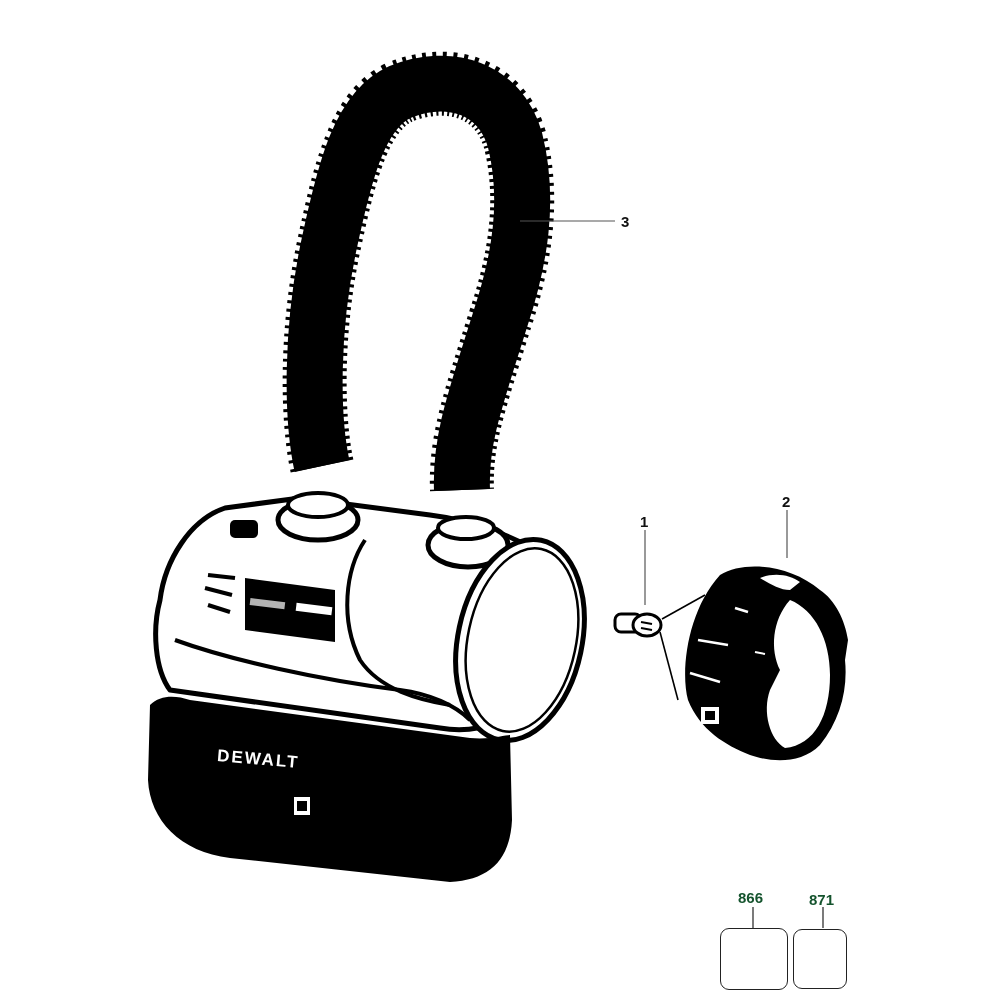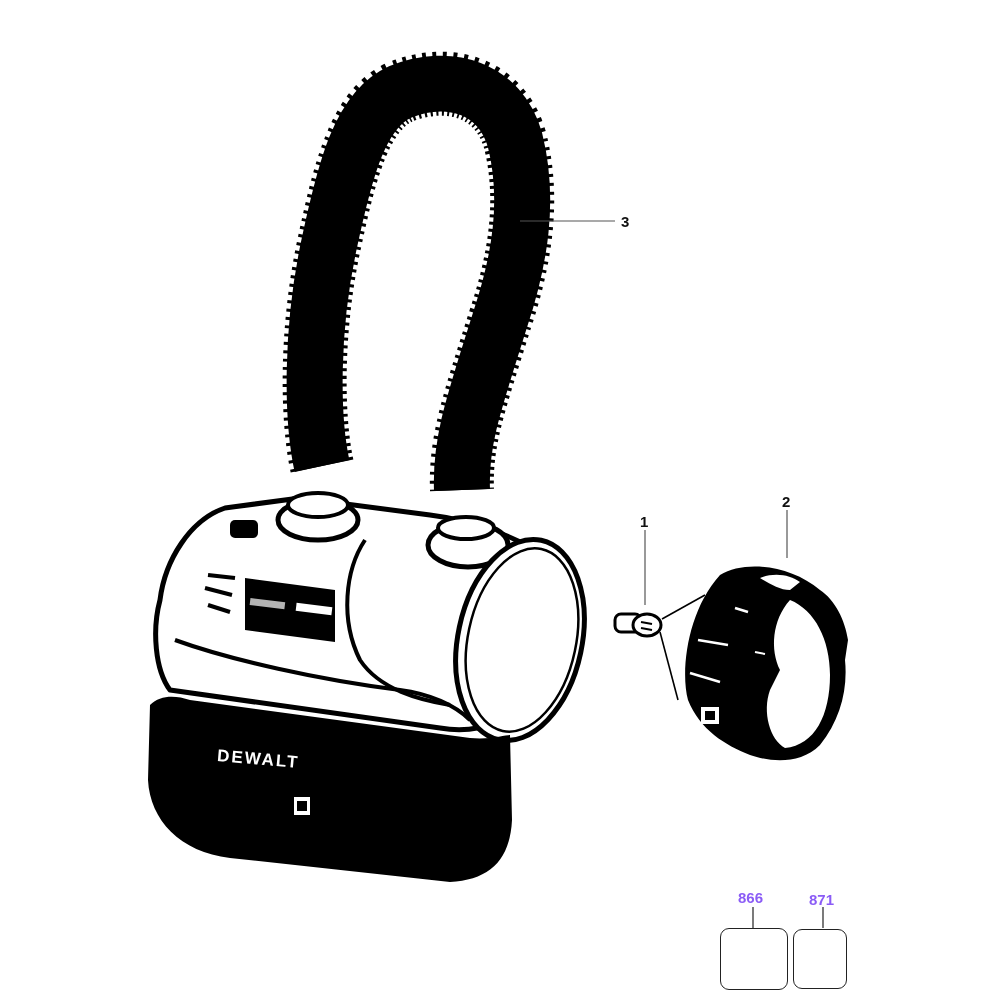--- a/index.html
+++ b/index.html
@@ -1,19 +1,19 @@
 <!DOCTYPE html>
 <html><head>
   <meta charset="utf-8">
   <style>
     html, body { margin: 0; padding: 0; background: #ffffff; }
     body { width: 1000px; height: 1000px; position: relative; overflow: hidden; font-family: "Liberation Sans", sans-serif; }
     #diagram { position: absolute; left: 0; top: 0; width: 1000px; height: 1000px; }
     .callout-label { position: absolute; font-family: "Liberation Sans", sans-serif; font-weight: bold; font-size: 15px; color: #111111; line-height: 1; }
-    .acc-label { position: absolute; font-family: "Liberation Sans", sans-serif; font-weight: bold; font-size: 15px; color: #8b5cf6; line-height: 1; }
+    .acc-label { position: absolute; font-family: "Liberation Sans", sans-serif; font-weight: bold; font-size: 15px; color: #14532d; line-height: 1; }
     .acc-box { position: absolute; border: 1.5px solid #222; border-radius: 9px; background: #fff; }
     .brand-text { position: absolute; font-family: "Liberation Sans", sans-serif; font-weight: bold; color: #ffffff; font-size: 17px; letter-spacing: 2px; transform: rotate(5deg); transform-origin: left top; }
   </style>
 </head>
 <body>
 
 <svg id="diagram" viewBox="0 0 1000 1000" xmlns="http://www.w3.org/2000/svg">
   <defs>
     <pattern id="rib" width="10" height="10" patternUnits="userSpaceOnUse">
       <rect width="10" height="10" fill="#000"></rect>

